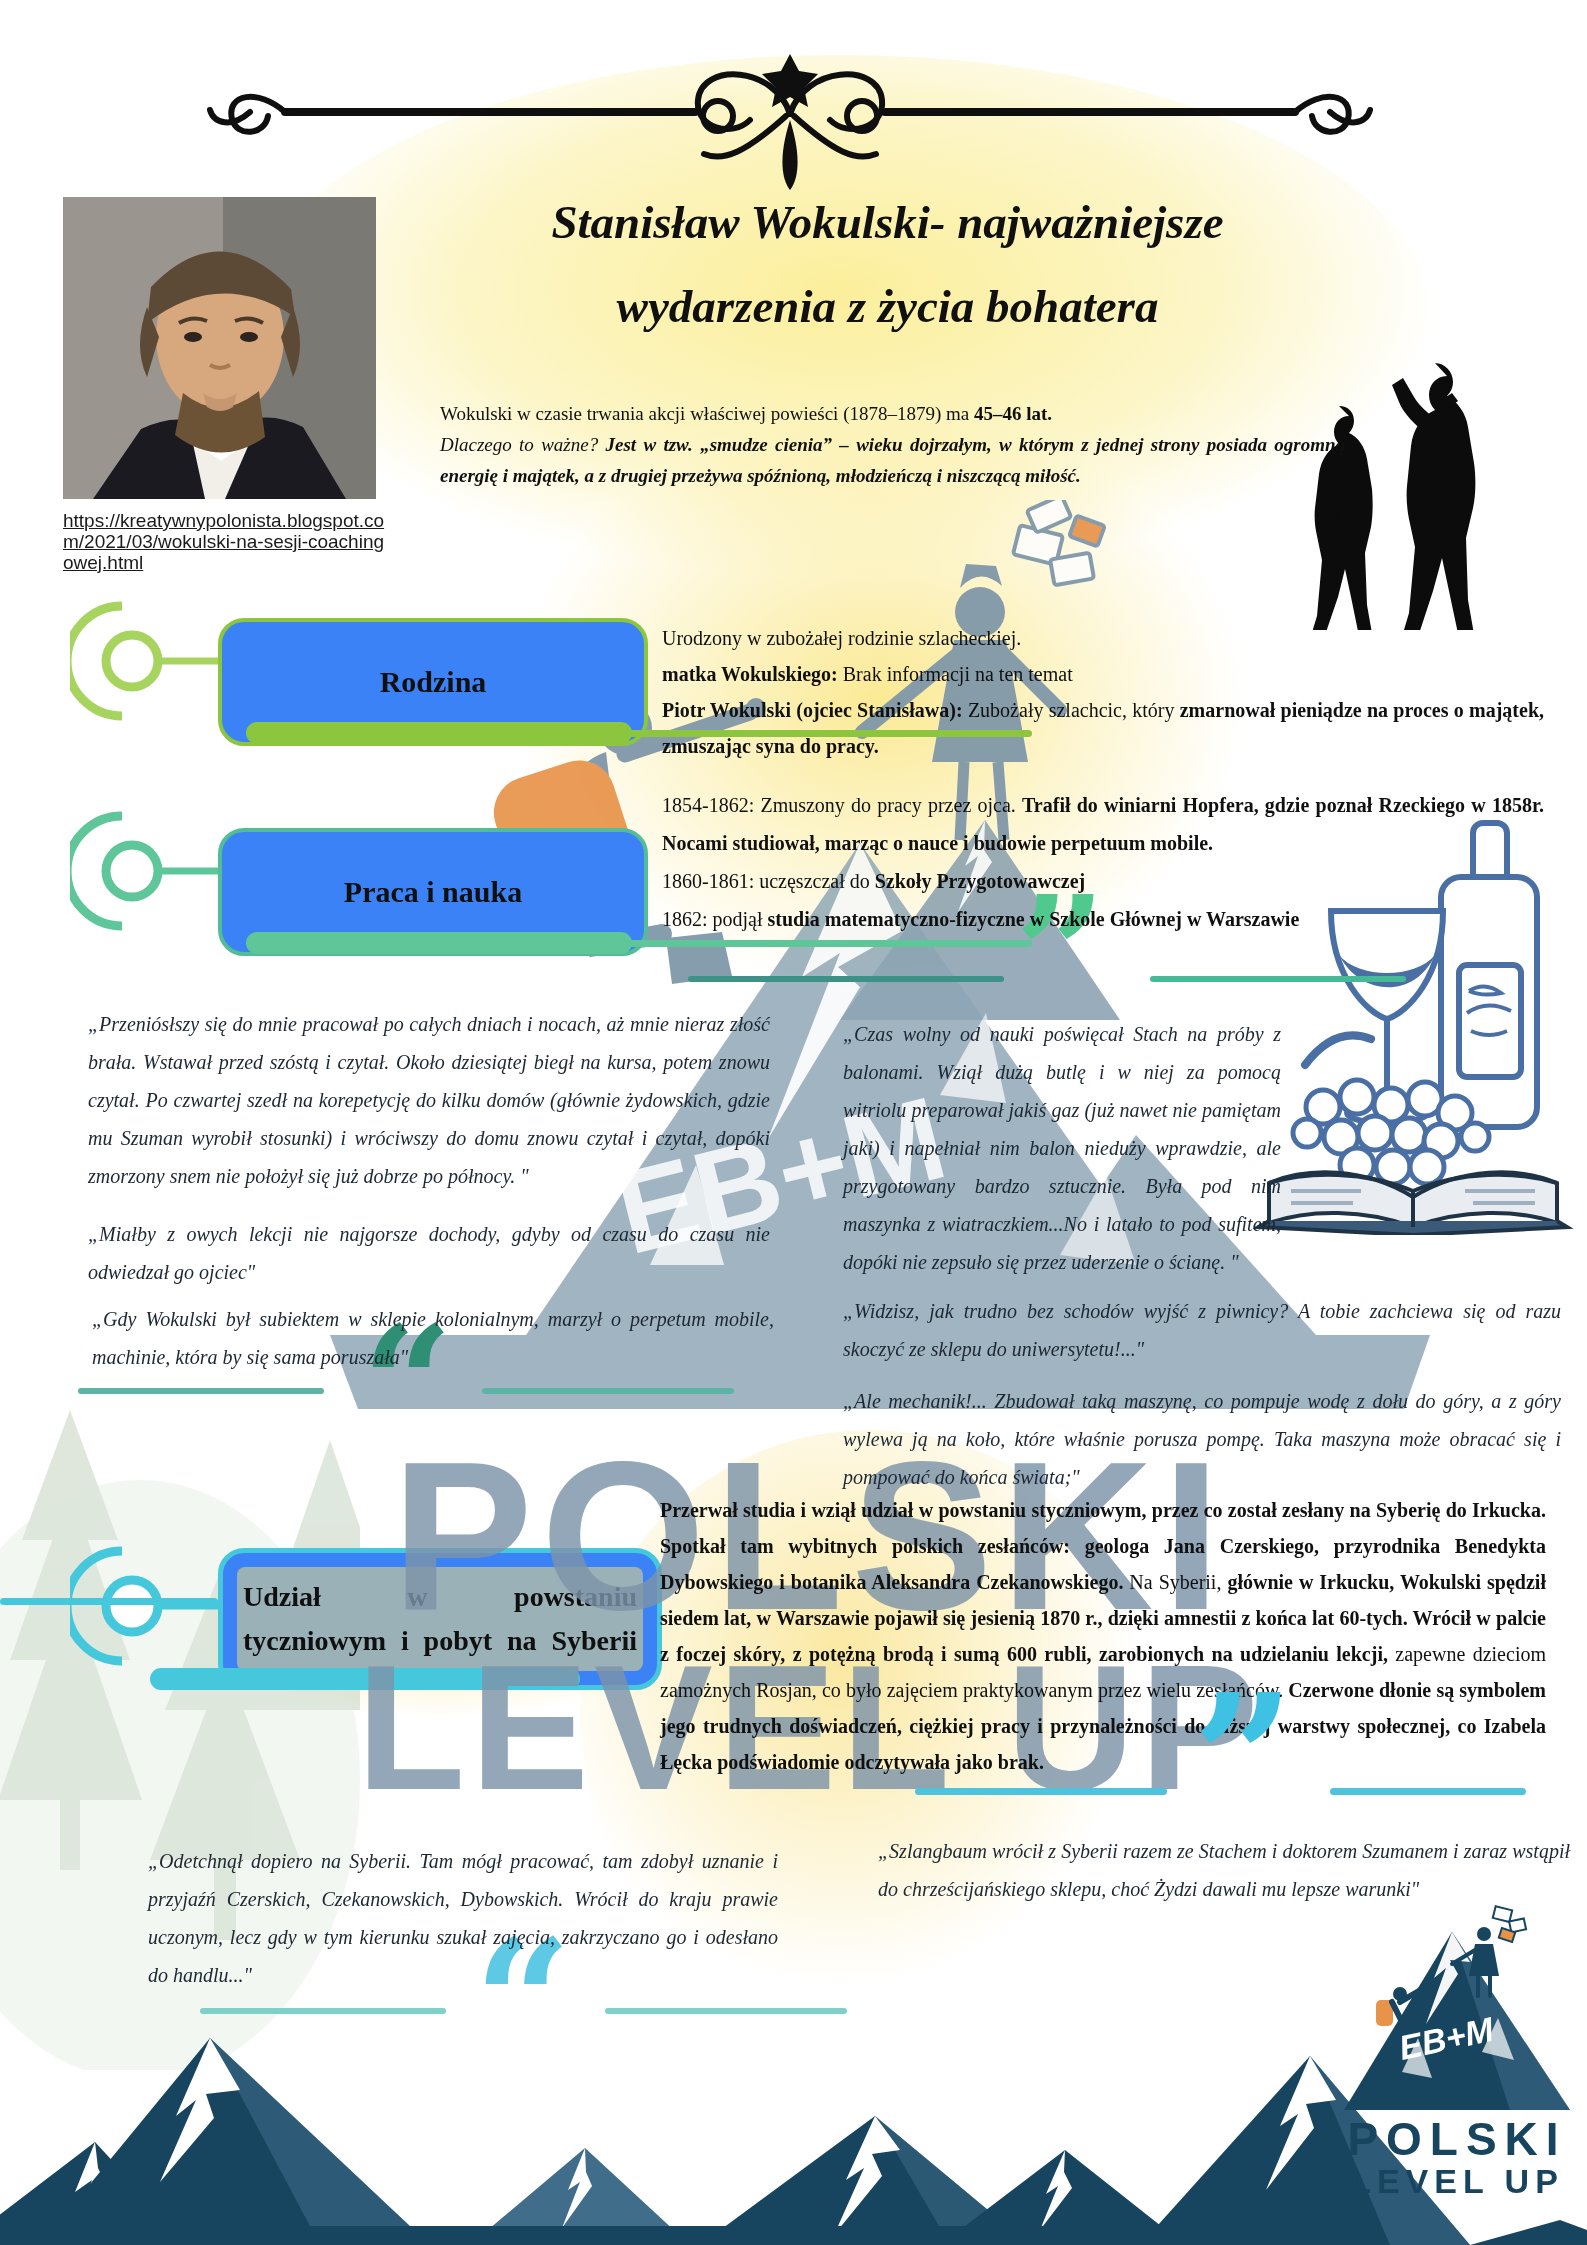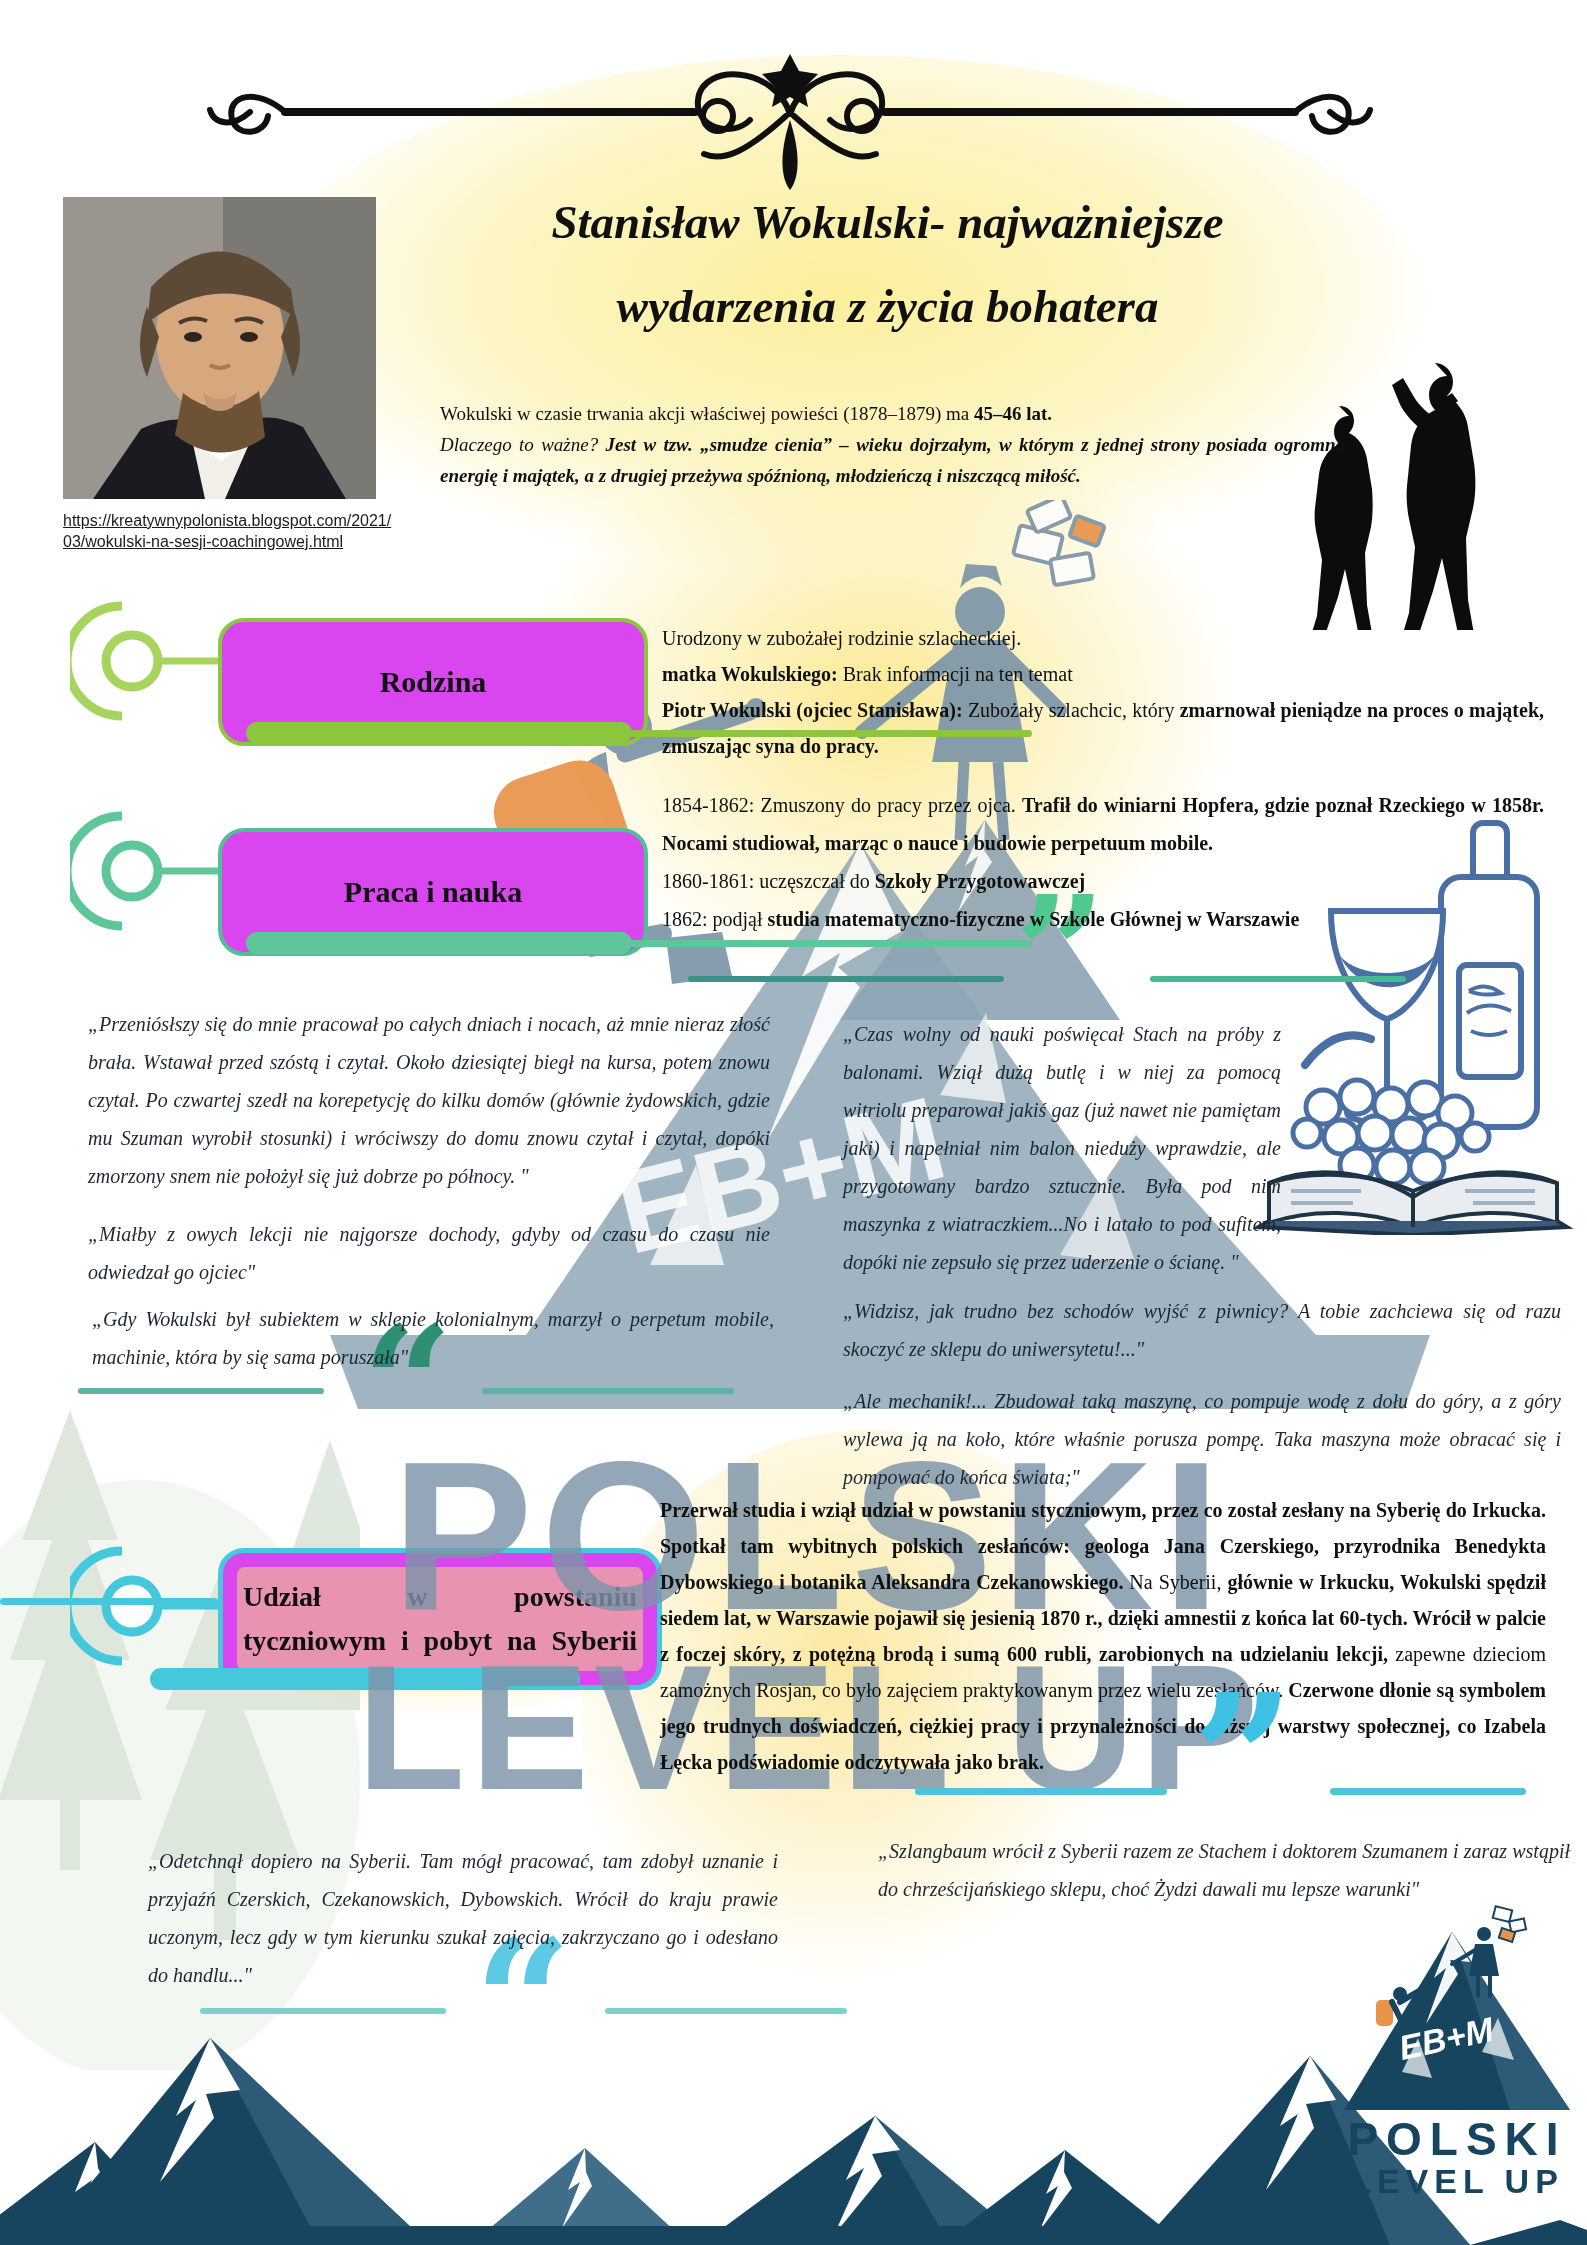--- a/index.html
+++ b/index.html
@@ -6,32 +6,32 @@
   .canvas{position:relative;width:1587px;height:2245px;overflow:hidden;background:#fff;
           font-family:"Liberation Serif",serif;color:#101010;}
   .abs{position:absolute;}
   .wash{position:absolute;border-radius:50%;pointer-events:none;}
   .title{font-style:italic;font-weight:bold;font-size:47px;line-height:84px;text-align:center;}
   .body-text{font-size:20px;line-height:36px;}
   .body-text b{font-weight:bold;}
   .quote{font-style:italic;font-size:20px;line-height:38px;text-align:justify;color:#1c2733;}
   .hline{position:absolute;border-radius:4px;}
   .qglyph{position:absolute;font-family:"DejaVu Serif",serif;line-height:.62;font-weight:bold;}
-  .sec-box{position:absolute;background:#d946ef;border-radius:26px;display:flex;align-items:center;
+  .sec-box{position:absolute;background:#3b82f6;border-radius:26px;display:flex;align-items:center;
            justify-content:center;z-index:3;}
   .sec-label{font-weight:bold;font-size:30px;}
   .bar{position:absolute;height:22px;border-radius:12px;z-index:3;}
   .thinline{position:absolute;height:7px;border-radius:4px;z-index:3;}
   .wm{position:absolute;left:250px;top:1438px;width:1120px;text-align:center;z-index:4;
       font-family:"Liberation Sans",sans-serif;font-weight:bold;color:rgba(124,148,168,.82);
       pointer-events:none;}
   .wm .l1{font-size:212px;line-height:196px;letter-spacing:8px;}
   .wm .l2{font-size:178px;line-height:168px;letter-spacing:5px;margin-top:10px;}
   .z5{z-index:5;}
-  .link{font-family:"Liberation Sans",sans-serif;font-size:16px;line-height:21px;color:#1b1b1b;
+  .link{font-family:"Liberation Sans",sans-serif;font-size:19px;line-height:21px;color:#1b1b1b;
         text-decoration:underline;word-break:break-all;}
   .logo-text{position:absolute;left:1332px;width:250px;text-align:center;z-index:3;
              font-family:"Liberation Sans",sans-serif;font-weight:bold;color:#17445f;}
   svg text{font-family:"Liberation Sans",sans-serif;}
 </style>
 </head>
 <body>
 
 <div class="canvas">
 

